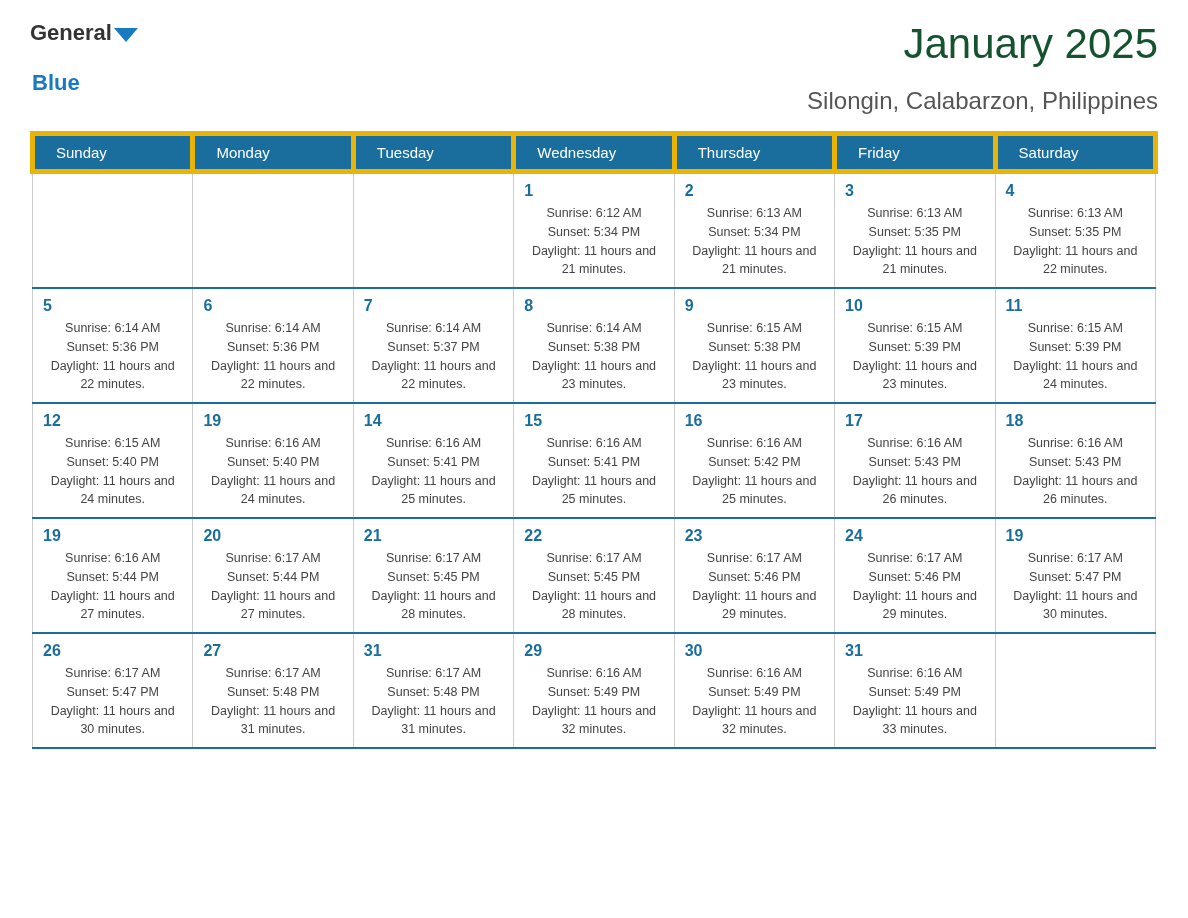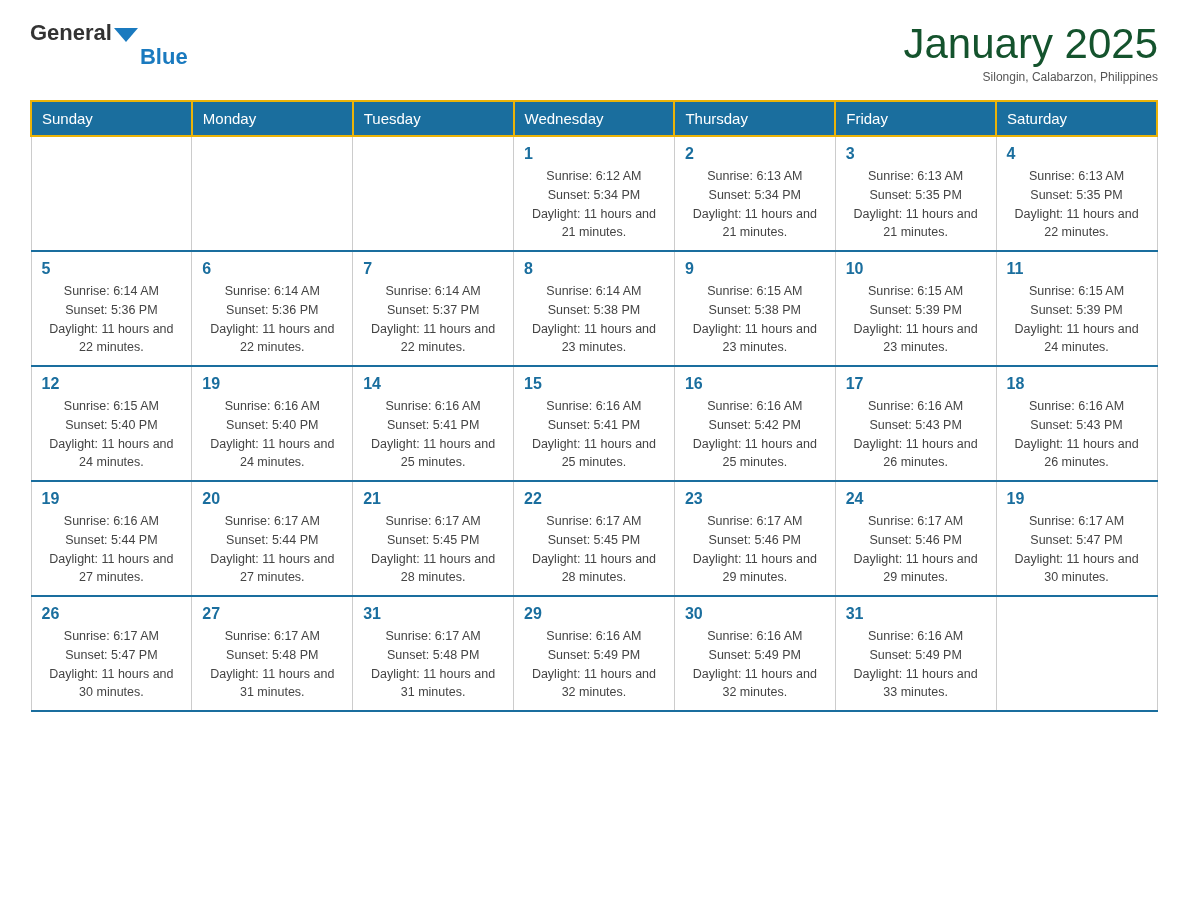--- a/index.html
+++ b/index.html
@@ -43,36 +43,36 @@
     }
     .title-block {
       text-align: right;
     }
     .month-year {
       font-size: 42px;
       color: #14532d;
       font-weight: normal;
     }
     .location {
-      font-size: 12px;
+      font-size: 24px;
       color: #555;
-      margin-top: 2px;
+      margin-top: 19px;
     }
     .calendar {
       width: 100%;
       border-collapse: collapse;
     }
     .calendar thead tr th {
       background-color: #1a6e9e;
       color: #fff;
-      padding: 8px 10px;
+      padding: 8px 21px;
       font-size: 15px;
       font-weight: normal;
       text-align: left;
-      border: 2px solid #eab308;
+      border: 5px solid #eab308;
     }
     .calendar tbody tr td {
       vertical-align: top;
       padding: 8px 10px;
       border: 1px solid #ccc;
       width: calc(100% / 7);
       font-size: 13px;
       color: #333;
       min-height: 90px;
     }
@@ -94,21 +94,21 @@
     }
     .empty-cell {
       background: #fff;
     }
   </style>
 </head>
 <body>
 
 <div class="header">
   <div class="logo">
-    <div style="display:flex;flex-direction:row;align-items:flex-start;">
+    <div style="display:flex;flex-direction:column;align-items:flex-start;">
       <div style="display:flex;align-items:center;">
         <span class="logo-text-general">General</span>
         <div class="logo-triangle"></div>
       </div>
       <span class="logo-text-blue" style="margin-left:2px;">Blue</span>
     </div>
   </div>
   <div class="title-block">
     <div class="month-year">January 2025</div>
     <div class="location">Silongin, Calabarzon, Philippines</div>

